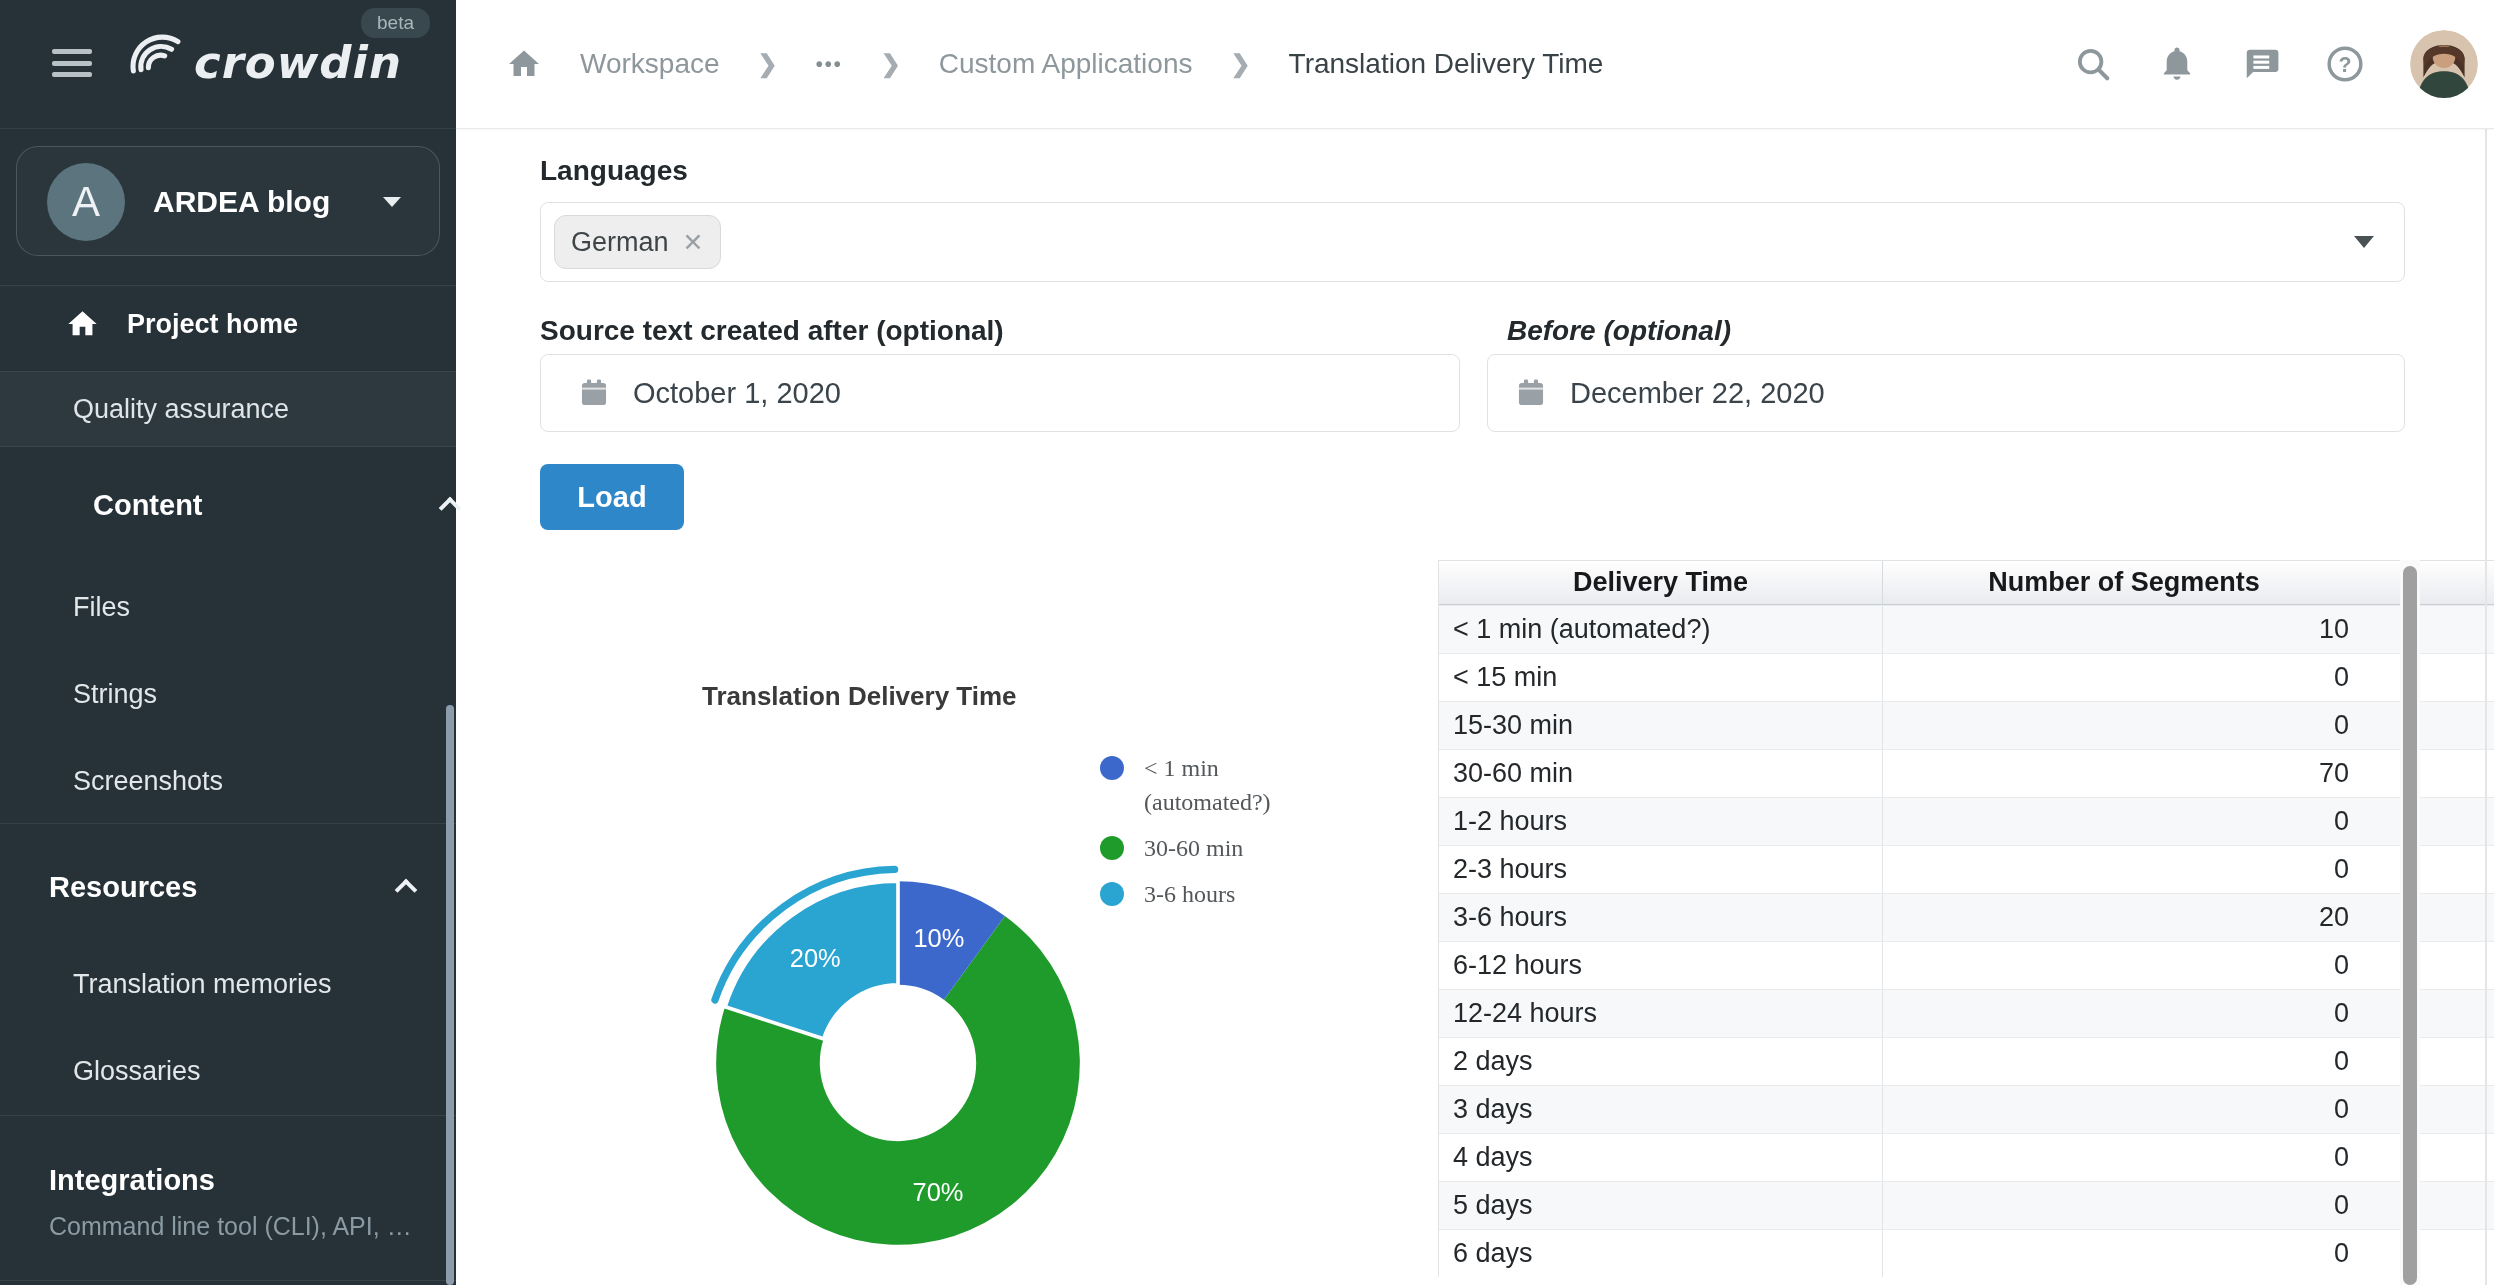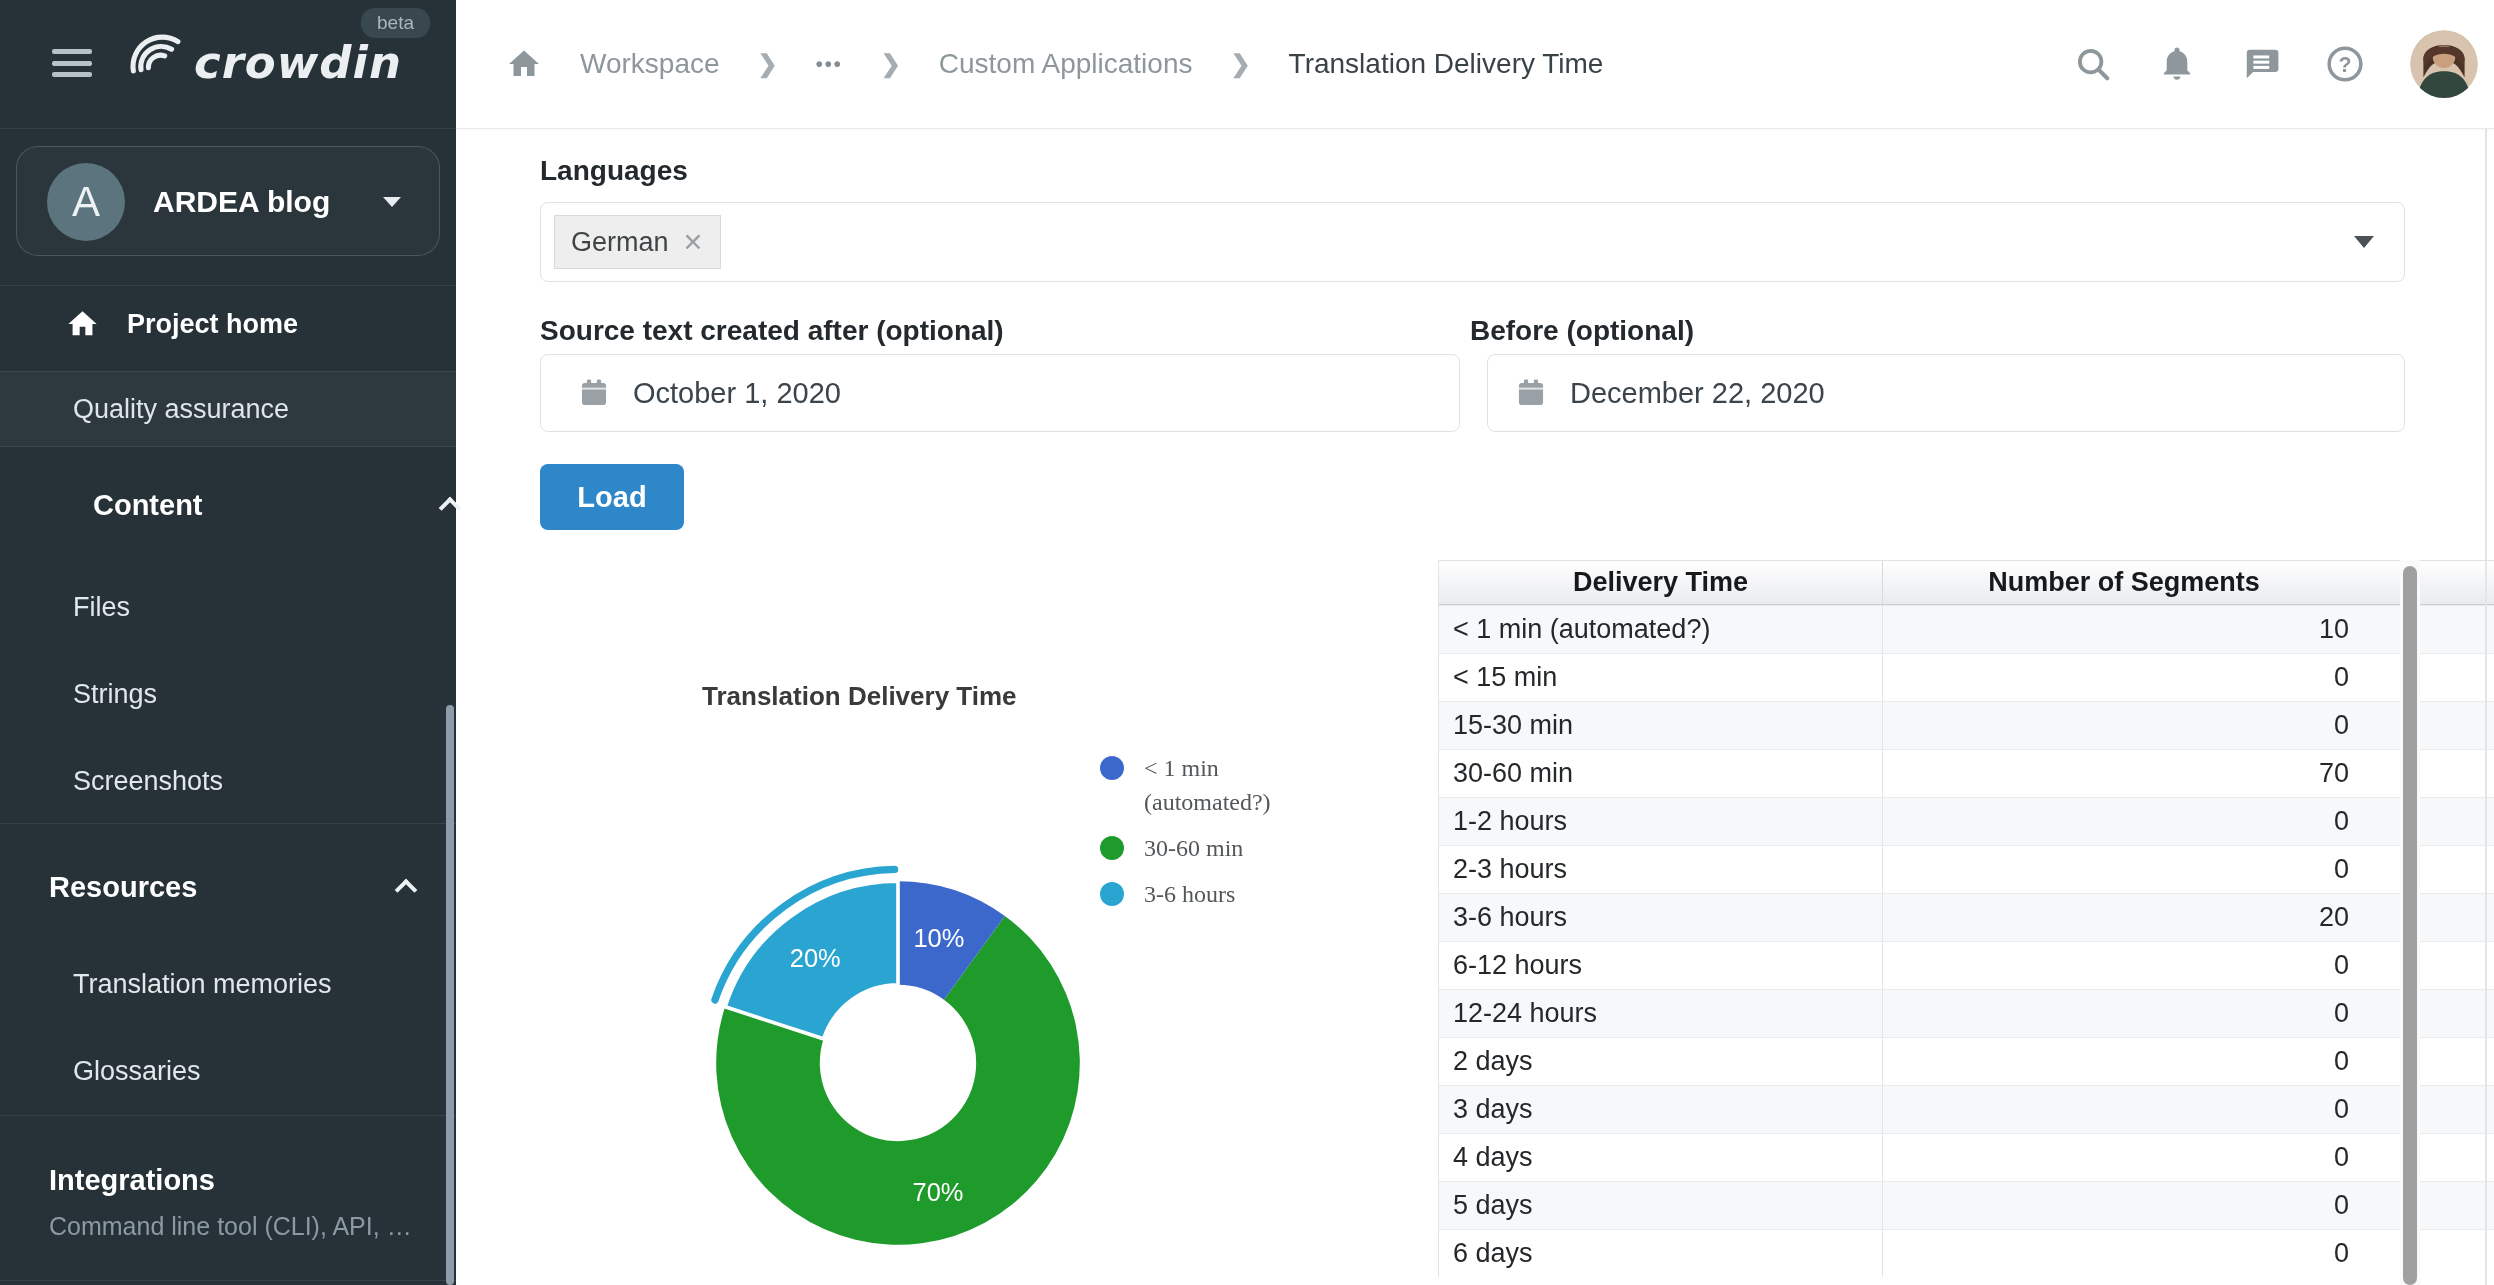--- a/index.html
+++ b/index.html
@@ -40,21 +40,21 @@
   .bc-sep { font-size:24px; color:#a6adb2; font-weight:bold; }
   .bc-dots { font-size:20px; letter-spacing:2px; font-weight:bold; color:#848e93; cursor:pointer; }
   .top-icons { display:flex; align-items:center; gap:46px; padding-right:16px; }
   .ticon { width:38px; height:38px; cursor:pointer; flex:0 0 auto; }
   .avatar { width:68px; height:68px; border-radius:50%; overflow:hidden; cursor:pointer; flex:0 0 auto; }
 
   
   .main { position:absolute; left:456px; top:129px; width:2038px; height:1156px; background:#fff; }
   .field-label { position:absolute; font-size:28px; font-weight:bold; color:#23292d; }
   .select-box { position:absolute; left:84px; top:73px; width:1865px; height:80px; border:1.5px solid #dfe2e5; border-radius:8px; background:#fff; display:flex; align-items:center; padding:0 30px 0 13px; cursor:pointer; }
-  .tag { display:flex; align-items:center; background:#eeeeee; border:1px solid #d9d9d9; border-radius:0; height:54px; padding:0 16px; font-size:27px; color:#3f4447; }
+  .tag { display:flex; align-items:center; background:#eeeeee; border:1px solid #d9d9d9; border-radius:12px; height:54px; padding:0 16px; font-size:27px; color:#3f4447; }
   .tag-x { margin-left:14px; color:#9aa0a3; font-size:25px; cursor:pointer; }
   .select-caret { margin-left:auto; width:0; height:0; border-left:10px solid transparent; border-right:10px solid transparent; border-top:12px solid #4b5256; }
   .date-input { position:absolute; top:225px; height:78px; border:1.5px solid #dfe2e5; border-radius:8px; background:#fff; display:flex; align-items:center; padding-left:26px; cursor:text; }
   .date-text { font-size:29px; color:#3a444a; margin-left:22px; }
   .cal-ic { width:34px; height:34px; flex:0 0 auto; }
   .load-btn { position:absolute; left:84px; top:335px; width:144px; height:66px; border:none; border-radius:8px; color:#fff; font-size:29px; font-weight:bold; font-family:"Liberation Sans",sans-serif; cursor:pointer; }
 
   
   .chart-title { position:absolute; left:246px; top:552px; font-size:26px; font-weight:bold; color:#3a3a3a; }
   .legend { position:absolute; left:644px; top:622px; font-size:24px; color:#53575a; }
@@ -210,21 +210,21 @@
     <div class="field-label" style="left:84px; top:26px;">Languages</div>
     <div class="select-box">
       <span class="tag">
         <span>German</span>
         <span class="tag-x">✕</span>
       </span>
       <span class="select-caret"></span>
     </div>
 
     <div class="field-label" style="left:84px; top:186px;">Source text created after (optional)</div>
-    <div class="field-label" style="left:1014px; top:186px;">Before (optional)</div>
+    <div class="field-label" style="left:1051px; top:186px;font-style:italic;">Before (optional)</div>
 
     <div class="date-input" style="left:84px; width:920px;padding-left:36px;">
       <svg class="cal-ic" viewBox="0 0 24 24">
         <g fill="#9aa1a6">
             <rect x="3.5" y="5" width="17" height="15.5" rx="2"></rect>
             <rect x="7" y="2.5" width="3" height="5" rx="1"></rect>
             <rect x="14" y="2.5" width="3" height="5" rx="1"></rect>
           </g>
         <rect x="3.5" y="8.2" width="17" height="1.4" fill="#fff" opacity="0.7"></rect>
       </svg>

